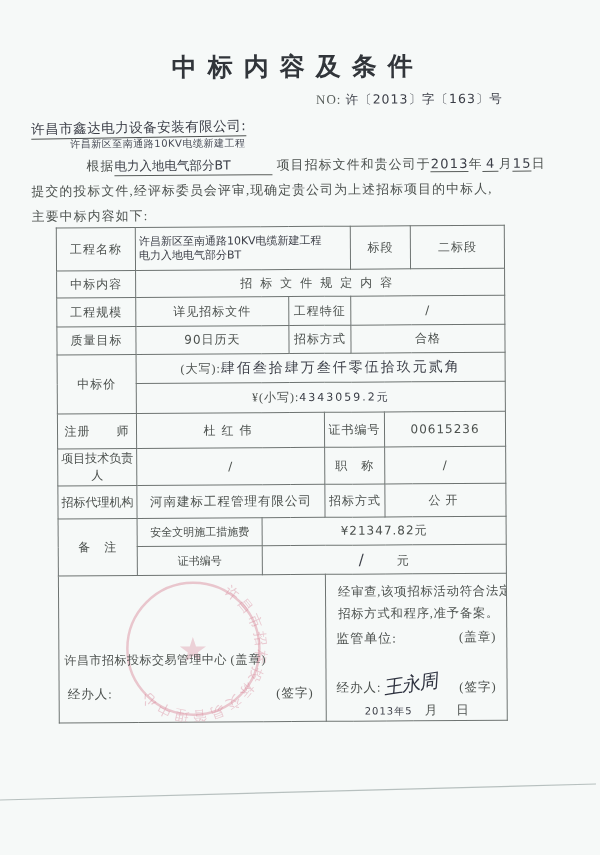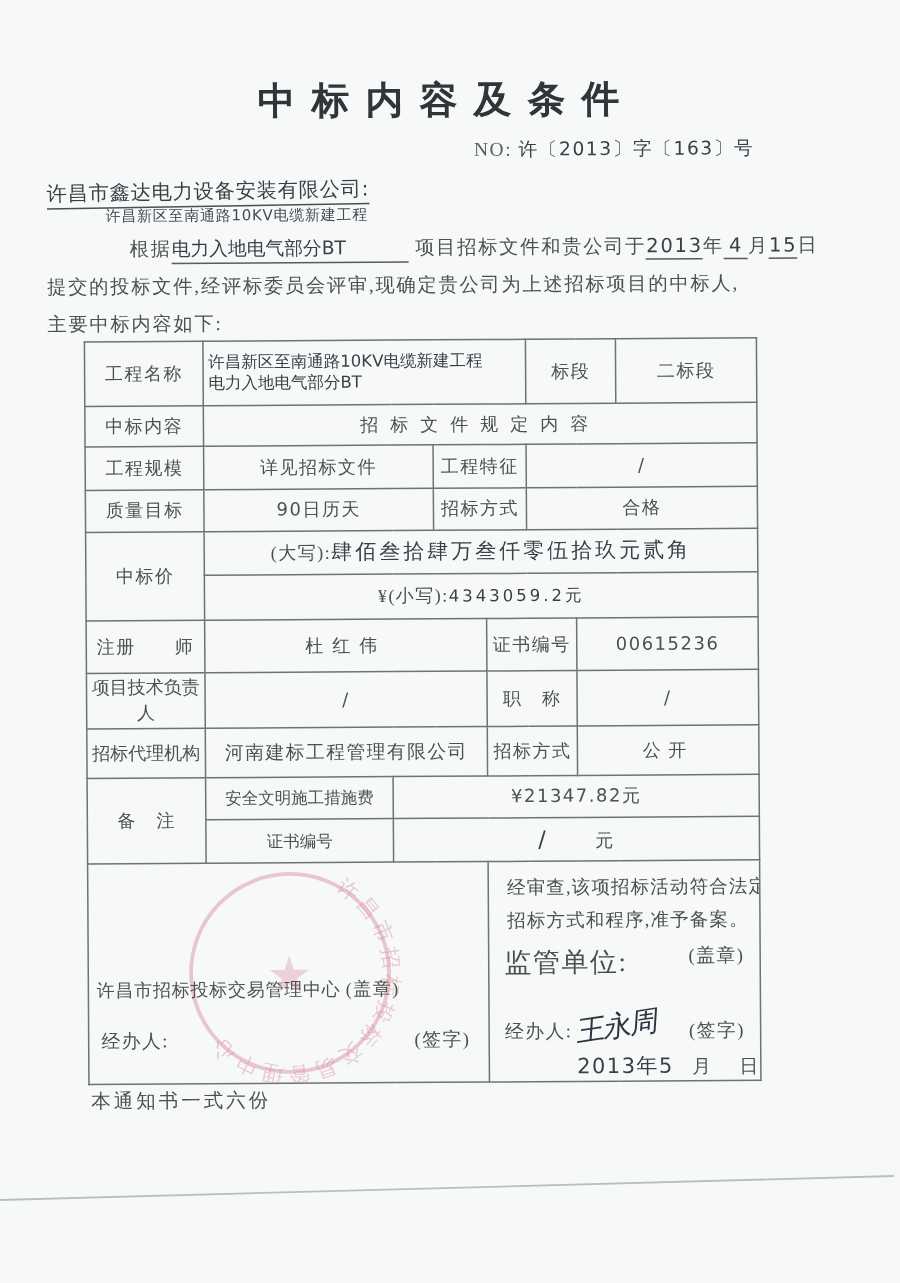--- a/index.html
+++ b/index.html
@@ -175,33 +175,32 @@
         <div class="abs" style="top:76px;left:5px;font-size:12px;letter-spacing:0.5px;white-space:nowrap;">
           <span>许昌市招标投标交易管理中心</span>
           <span class="small-hint">(盖章)</span>
         </div>
         <div class="abs" style="top:110px;left:8px;font-size:12.5px;">经办人:</div>
         <div class="abs" style="top:110px;right:12px;font-size:12.5px;">(签字)</div>
         <div class="abs" style="top:148px;left:62px;font-size:12.5px;letter-spacing:6px;">年　月　日</div>
       </td>
       <td colspan="4" class="relcell">
         <div class="abs" style="top:6px;left:12px;width:190px;font-size:12.3px;line-height:22px;text-align:left;letter-spacing:0.8px;">经审查,该项招标活动符合法定的招标方式和程序,准予备案。</div>
-        <div class="abs" style="top:55px;left:10px;font-size:18px;">监管单位:</div>
+        <div class="abs" style="top:55px;left:10px;font-size:13px;">监管单位:</div>
         <div class="abs" style="top:55px;right:10px;font-size:12.5px;">(盖章)</div>
         <div class="abs" style="top:105px;left:10px;font-size:12.5px;">经办人:</div>
         <div class="abs sig" style="top:97px;left:58px;">王永周</div>
         <div class="abs" style="top:105px;right:10px;font-size:12.5px;">(签字)</div>
         <div class="abs" style="top:128px;left:38px;font-size:12.5px;white-space:nowrap;">
-          <span class="hand" style="font-size:14px;margin-left:20px;">2013年5</span>
+          <span class="hand" style="font-size:10px;">2013年5</span>
           <span style="margin-left:8px;">月</span>
           <span style="margin-left:14px;">日</span>
         </div>
       </td>
     </tr>
   </tbody>
     </table>
 
-  <div class="abs footer-note">本通知书一式六份</div>
 </div>
 
 <svg class="edge-line" width="600" height="855" viewBox="0 0 600 855">
   <line x1="0" y1="800" x2="596" y2="784" stroke="#b7c0bf" stroke-width="1.2"></line>
 </svg>
 
 </body></html>

